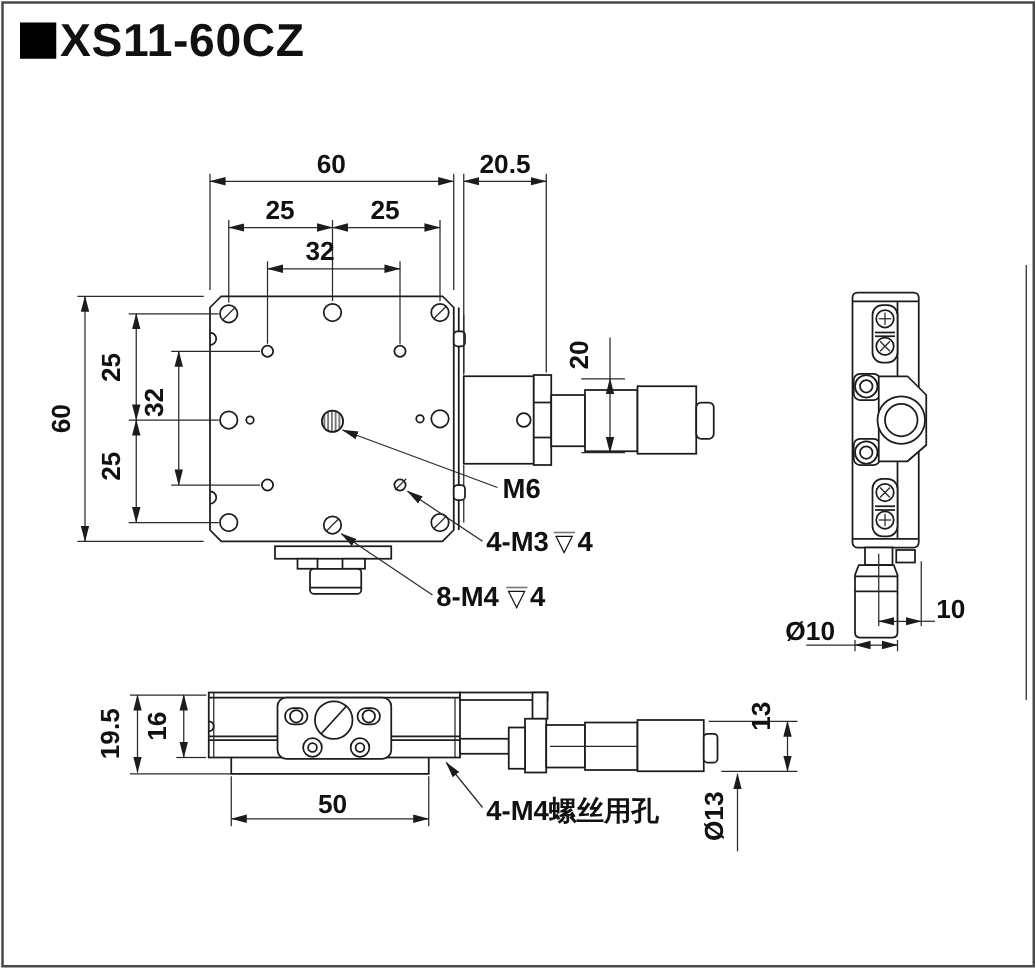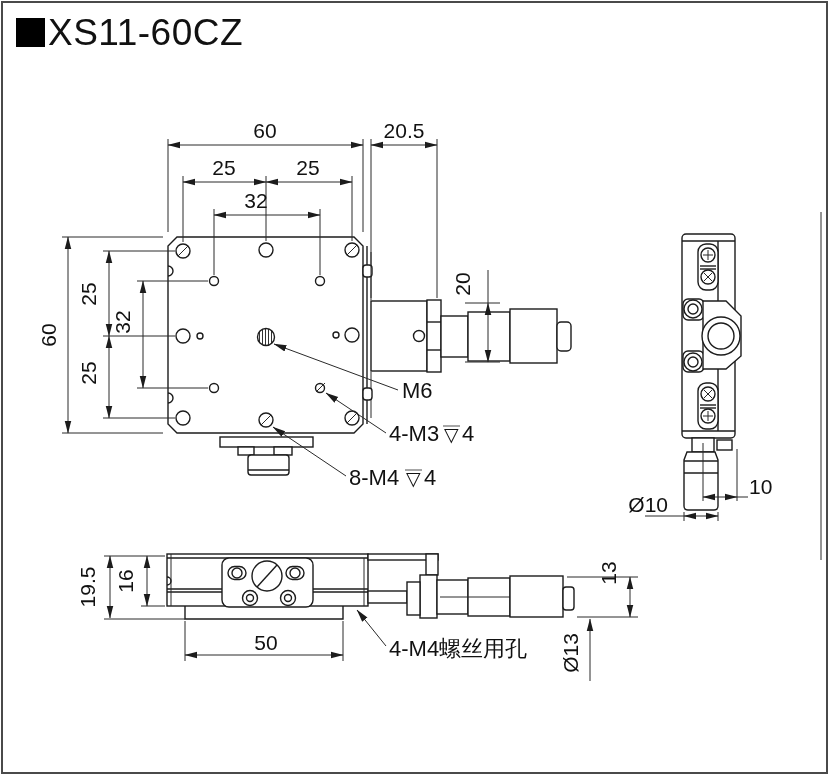--- a/index.html
+++ b/index.html
@@ -1,16 +1,16 @@
 <!DOCTYPE html>
 <html><head>
 <meta charset="utf-8">
 <style>
   html,body{margin:0;padding:0;background:#fff;}
-  .page{width:829px;height:775px;position:relative;background:#fff;overflow:hidden;}
+  .page{width:829px;height:775px;position:relative;background:#fff;overflow:hidden;font-weight:bold;}
   svg{display:block;}
   text{font-family:"Liberation Sans","DejaVu Sans",sans-serif;fill:#111;}
   .dim{font-size:21px;}
   .lbl{font-size:22px;}
   .title-text{font-size:37px;letter-spacing:0.5px;}
   .ln{stroke:#1c1c1c;stroke-width:1.4;fill:none;}
   .lnfill{stroke:#1c1c1c;stroke-width:1.4;fill:#fff;}
   .thin{stroke:#2a2a2a;stroke-width:1;fill:none;}
   .dimln{stroke:#2a2a2a;stroke-width:1;fill:none;}
   .sym{stroke:#777;stroke-width:1.3;fill:none;}

